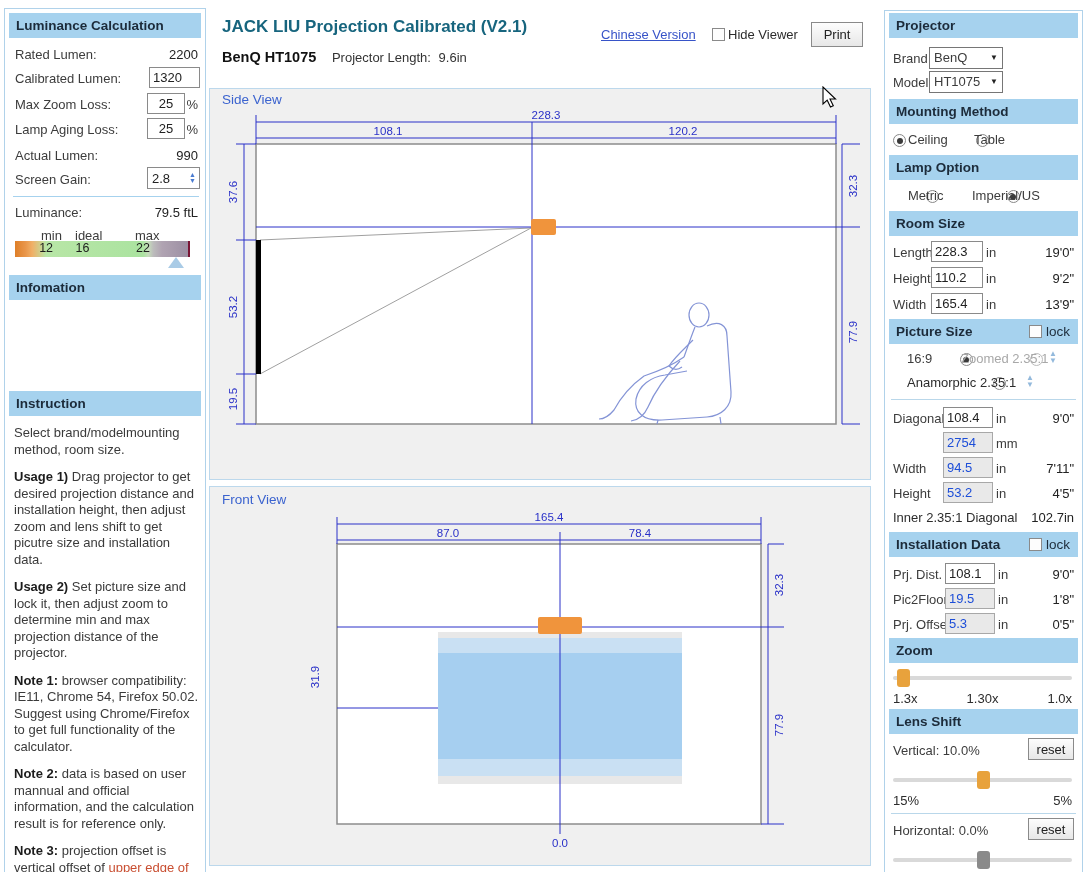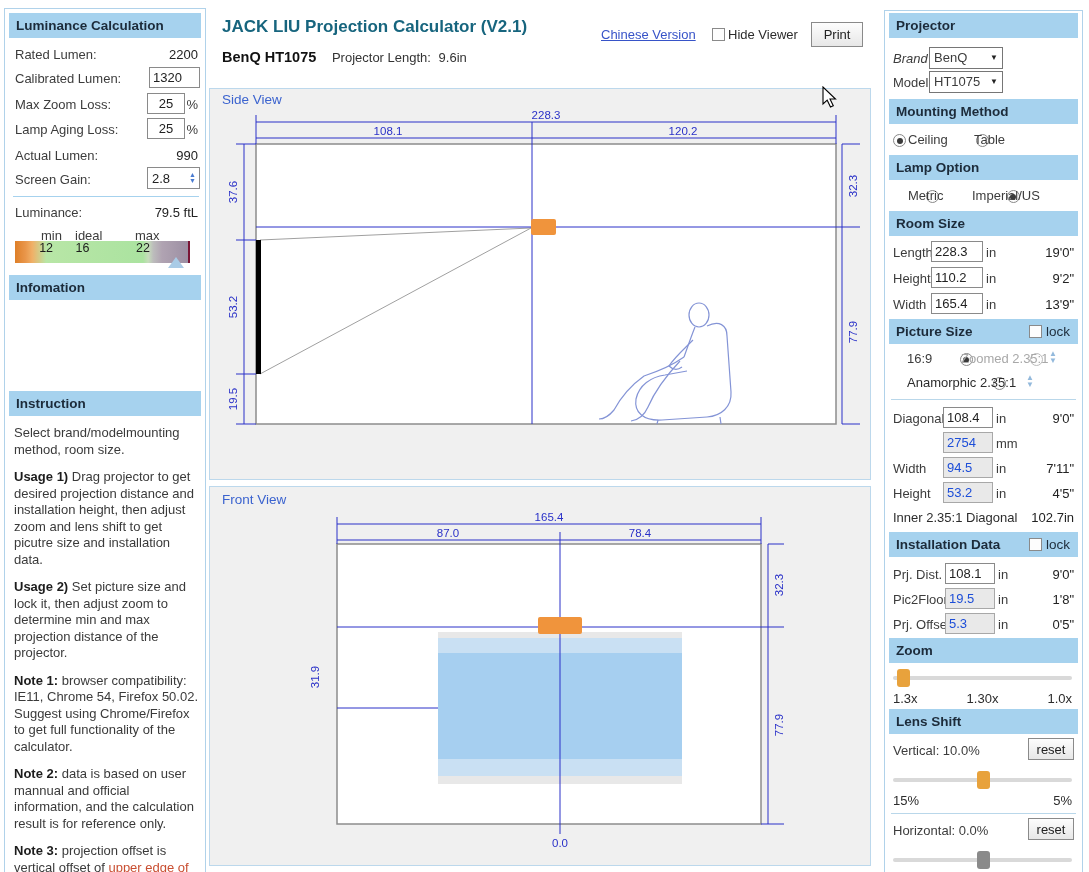--- a/index.html
+++ b/index.html
@@ -81,21 +81,21 @@
 
   <div class="lr" style="top:196px;">
     <span>Luminance:</span>
     <span class="rt" style="right:0;">79.5 ftL</span>
   </div>
 
   <span class="abs" style="left:36px;top:219px;">min</span>
   <span class="abs" style="left:70px;top:219px;">ideal</span>
   <span class="abs" style="left:130px;top:219px;">max</span>
 
-  <div class="abs" style="left:10px;right:15px;top:232px;height:22px;border-right:2px solid #7a1535;
+  <div class="abs" style="left:10px;right:15px;top:232px;height:16px;border-right:2px solid #7a1535;
               background:linear-gradient(90deg,#de7f28 0%,#e9964a 6%,#f0b067 10%,#b8e6a6 18%,#abe3a0 74%,#c6ddbb 77%,#bcbcbc 80%,#b0a3b2 85%,#9c8fa3 100%);">
     <span class="bar-num" style="left:18%;">12</span>
     <span class="bar-num" style="left:39%;">16</span>
     <span class="bar-num" style="left:74%;">22</span>
   </div>
   <div class="abs" style="left:163px;top:248px;width:0;height:0;border-left:8px solid transparent;border-right:8px solid transparent;border-bottom:11px solid #a9cbe6;"></div>
 
   <div class="sec-h" style="top:266px;">Infomation</div>
 
   <div class="sec-h" style="top:382px;">Instruction</div>
@@ -104,21 +104,21 @@
     <p><span>Select brand/modelmounting method, room size.</span></p>
     <p><b>Usage 1)</b><span> Drag projector to get desired projection distance and installation height, then adjust zoom and lens shift to get picutre size and installation data.</span></p>
     <p><b>Usage 2)</b><span> Set picture size and lock it, then adjust zoom to determine min and max projection distance of the projector.</span></p>
     <p><b>Note 1:</b><span> browser compatibility: IE11, Chrome 54, Firefox 50.02. Suggest using Chrome/Firefox to get full functionality of the calculator.</span></p>
     <p><b>Note 2:</b><span> data is based on user mannual and official information, and the calculation result is for reference only.</span></p>
     <p><b>Note 3:</b><span> projection offset is vertical offset of </span><span class="red">upper edge of the picture</span></p>
 
   </div>
 </div>
 
-<div class="abs" style="left:222px;top:17px;font-size:17px;font-weight:bold;color:#17657e;">JACK LIU Projection Calculator (V2.1)</div>
+<div class="abs" style="left:222px;top:17px;font-size:17px;font-weight:bold;color:#17657e;">JACK LIU Projection Calibrated (V2.1)</div>
 <a class="abs" style="left:601px;top:27px;font-size:13px;color:#3753c8;text-decoration:underline;cursor:pointer;">Chinese Version</a>
 <span class="cb abs" style="left:712px;top:28px;"></span>
 <span class="abs" style="left:728px;top:27px;color:#2c2c2c;">Hide Viewer</span>
 <button class="btn" style="left:811px;top:22px;width:52px;height:25px;">Print</button>
 
 <div class="abs" style="left:222px;top:49px;">
   <span style="font-size:14.5px;font-weight:bold;color:#111;">BenQ HT1075</span>
   <span style="margin-left:12px;color:#333;">Projector Length:</span>
   <span style="margin-left:4px;color:#333;">9.6in</span>
 </div>
@@ -208,21 +208,21 @@
   <span class="hlbl" style="left:430px;top:40px;">78.4</span>
   <span class="vlbl" style="left:105px;top:190px;">31.9</span>
   <span class="vlbl" style="left:569px;top:98px;">32.3</span>
   <span class="vlbl" style="left:569px;top:238px;">77.9</span>
   <span class="hlbl" style="left:350px;top:350px;">0.0</span>
 </div>
 
 <div class="col" style="left:884px;top:10px;width:197px;height:862px;">
 
   <div class="sec-h" style="top:2px;">Projector</div>
-  <span class="abs" style="left:8px;top:40px;font-style:italic;">Brand</span>
+  <span class="abs" style="left:8px;top:40px;">Brand</span>
   <div class="abs" style="left:44px;top:36px;width:74px;height:22px;border:1px solid #767676;background:#fff;box-sizing:border-box;padding:2px 4px;">
     <span>BenQ</span>
     <span style="position:absolute;right:4px;top:5px;font-size:8px;color:#222;">▼</span>
   </div>
   <span class="abs" style="left:8px;top:64px;">Model</span>
   <div class="abs" style="left:44px;top:60px;width:74px;height:22px;border:1px solid #767676;background:#fff;box-sizing:border-box;padding:2px 4px;">
     <span>HT1075</span>
     <span style="position:absolute;right:4px;top:5px;font-size:8px;color:#222;">▼</span>
   </div>
 

